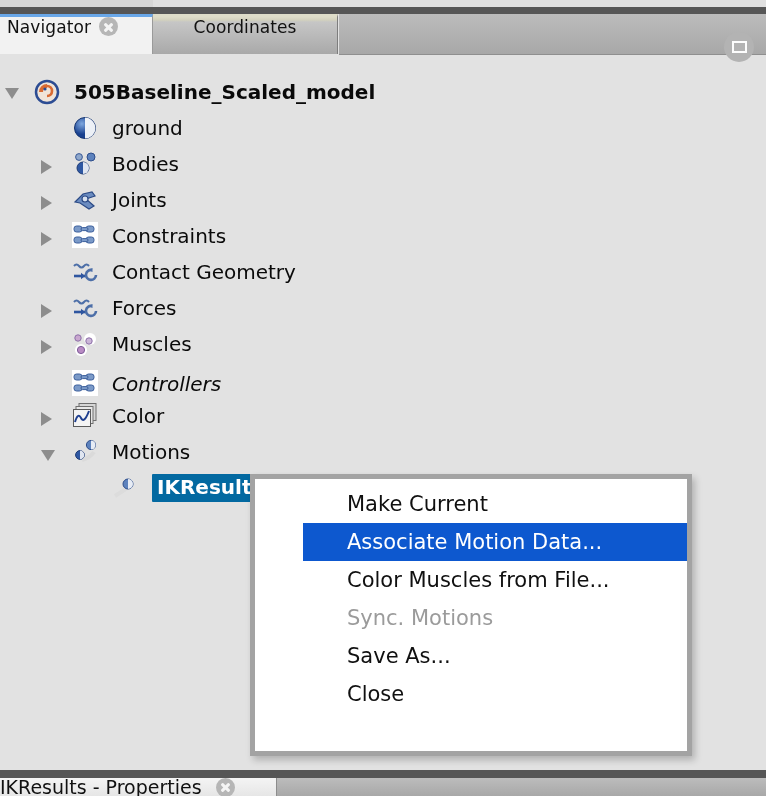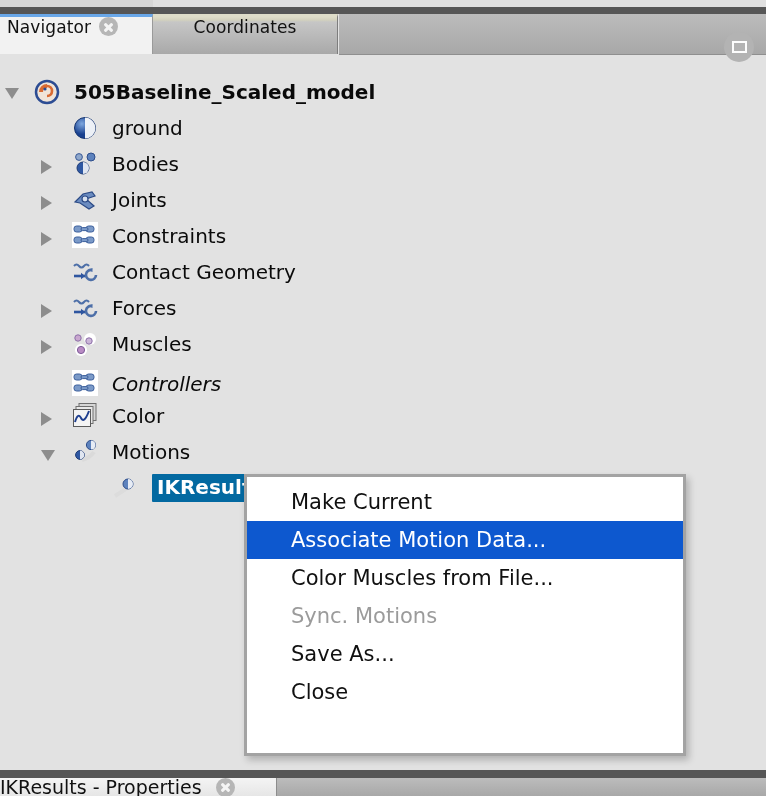--- a/index.html
+++ b/index.html
@@ -128,27 +128,28 @@
   .label-sel {
     color: #ffffff; font-weight: bold;
     background: #0369a1;
     padding: 1px 5px 3px 5px;
     border-radius: 1px;
   }
 
   
   .menu {
     position: absolute;
-    left: 244px; top: 474px;
+    left: 250px; top: 474px;
     width: 442px; height: 282px;
     background: #ffffff;
-    border: 3px solid #a3a3a3;
+    border: 5px solid #a3a3a3;
     box-sizing: border-box;
     box-shadow: 3px 4px 7px rgba(0,0,0,0.22);
     padding-top: 6px;
+    padding-left: 48px;
   }
   .menu-item {
     height: 38px;
     display: flex; align-items: center;
     padding-left: 44px;
     font-size: 21px;
     color: #101010;
     box-sizing: border-box;
   }
   .menu-item.selected { background: #0d58cf; color: #ffffff; }

